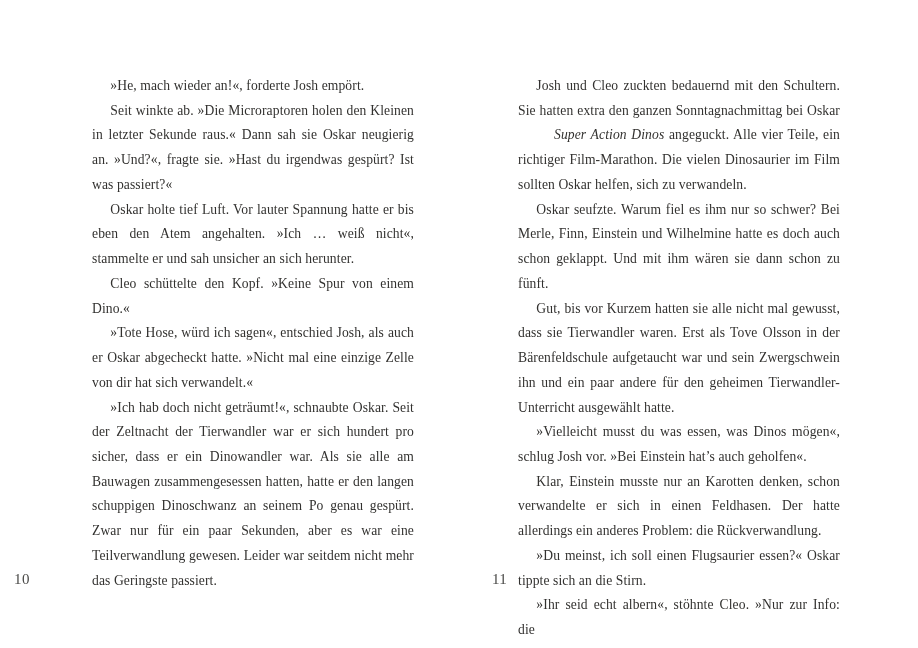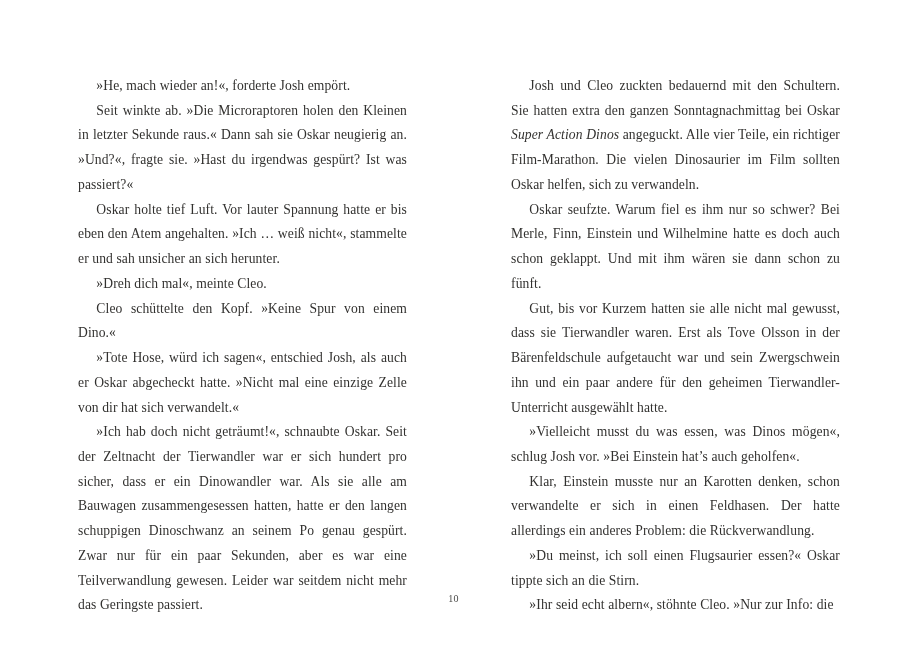--- a/index.html
+++ b/index.html
@@ -14,20 +14,21 @@
     color: #2b2b2b;
     overflow: hidden;
   }
   .spread {
     position: relative;
     width: 918px;
     height: 648px;
     box-sizing: border-box;
     display: flex;
     flex-direction: row;
+    padding-left: 14px;
   }
   .page {
     position: relative;
     box-sizing: border-box;
     width: 459px;
     height: 648px;
     background: #ffffff;
   }
   .page-left {
     padding: 74px 52px 0 78px;
@@ -40,28 +41,29 @@
     line-height: 1.82;
     text-align: justify;
     color: #32312f;
     letter-spacing: 0.1px;
   }
   .textblock p {
     margin: 0;
     text-indent: 1.35em;
   }
   .textblock em {
+    margin-left: 36px;
   }
   .folio {
     position: absolute;
-    bottom: 44px;
+    bottom: 60px;
     width: 100%;
     left: 0;
-    text-align: right;
-    font-size: 10px;
+    text-align: left;
+    font-size: 15px;
     color: #4a4a48;
     letter-spacing: 0.4px;
   }
   .page-left .folio {
     padding-right: 26px;
   }
   .page-right .folio {
     padding-left: 26px;
   }
   .gutter-shadow {
@@ -76,21 +78,20 @@
 </head>
 <body>
 
 <div class="spread">
 
   <div class="page page-left">
     <div class="textblock" id="left-text">
         <p>»He, mach wieder an!«, forderte Josh empört.</p>
         <p>Seit winkte ab. »Die Microraptoren holen den Kleinen in letzter Sekunde raus.« Dann sah sie Oskar neugierig an. »Und?«, fragte sie. »Hast du irgendwas gespürt? Ist was passiert?«</p>
         <p>Oskar holte tief Luft. Vor lauter Spannung hatte er bis eben den Atem angehalten. »Ich … weiß nicht«, stammelte er und sah unsicher an sich herunter.</p>
-        <p>»Dreh dich mal«, meinte Cleo.</p>
         <p>Cleo schüttelte den Kopf. »Keine Spur von einem Dino.«</p>
         <p>»Tote Hose, würd ich sagen«, entschied Josh, als auch er Oskar abgecheckt hatte. »Nicht mal eine einzige Zelle von dir hat sich verwandelt.«</p>
         <p>»Ich hab doch nicht geträumt!«, schnaubte Oskar. Seit der Zeltnacht der Tierwandler war er sich hundert pro sicher, dass er ein Dinowandler war. Als sie alle am Bauwagen zusammengesessen hatten, hatte er den langen schuppigen Dinoschwanz an seinem Po genau gespürt. Zwar nur für ein paar Sekunden, aber es war eine Teilverwandlung gewesen. Leider war seitdem nicht mehr das Geringste passiert.</p>
       </div>
     <div class="folio">10</div>
   </div>
 
   <div class="gutter-shadow"></div>
 
   <div class="page page-right">

